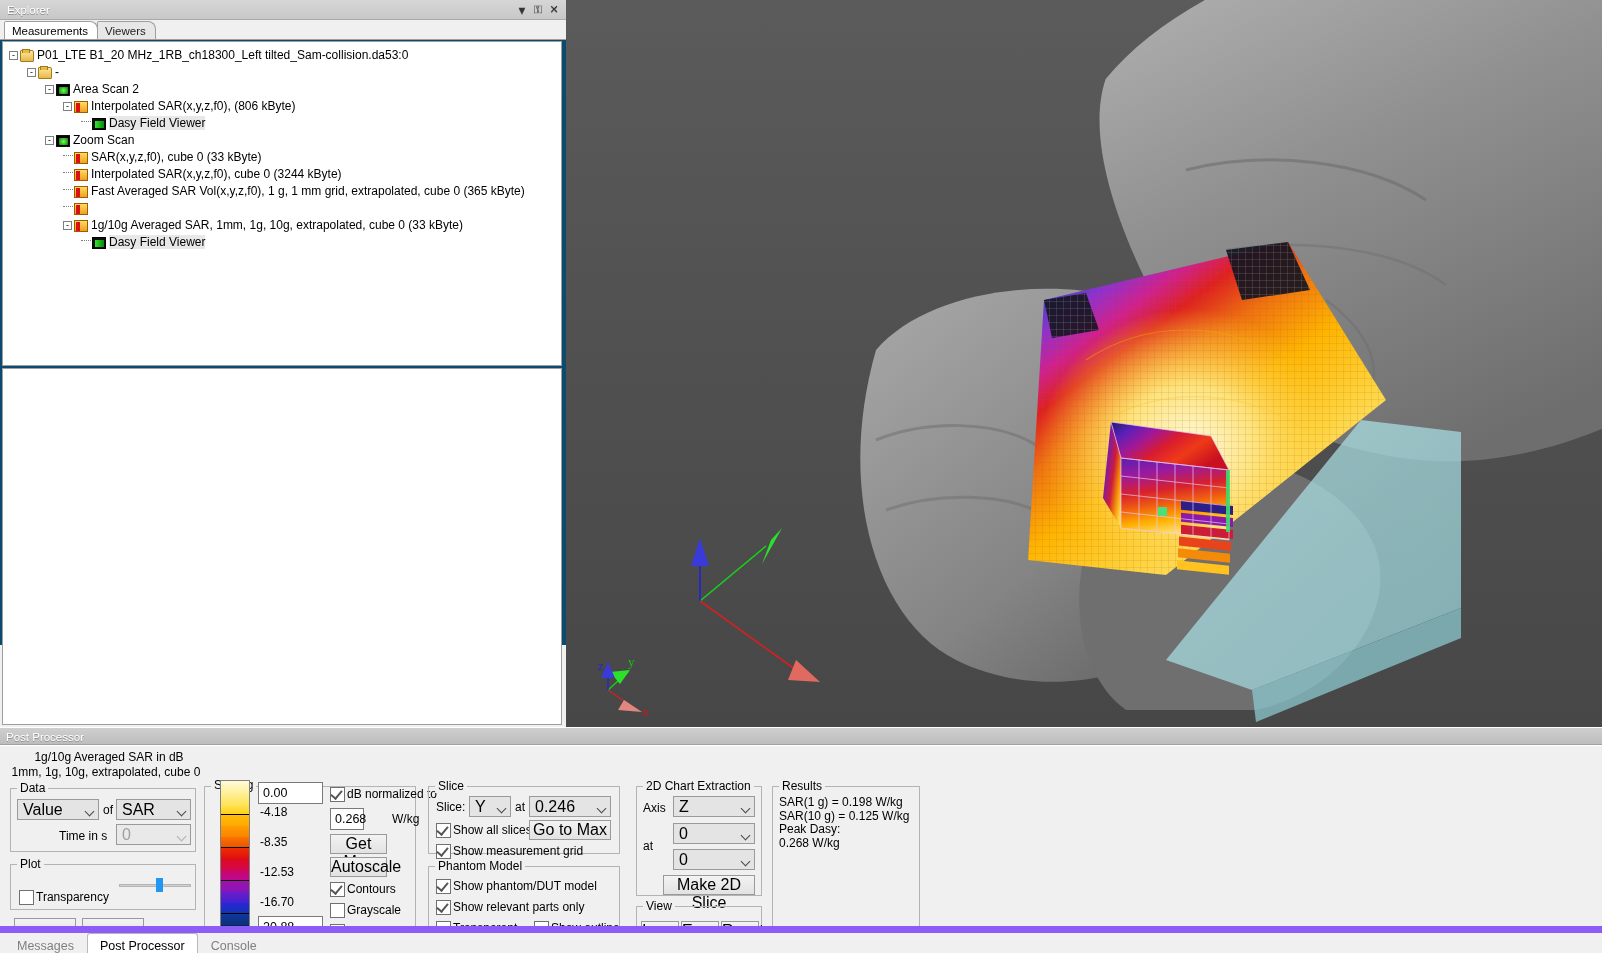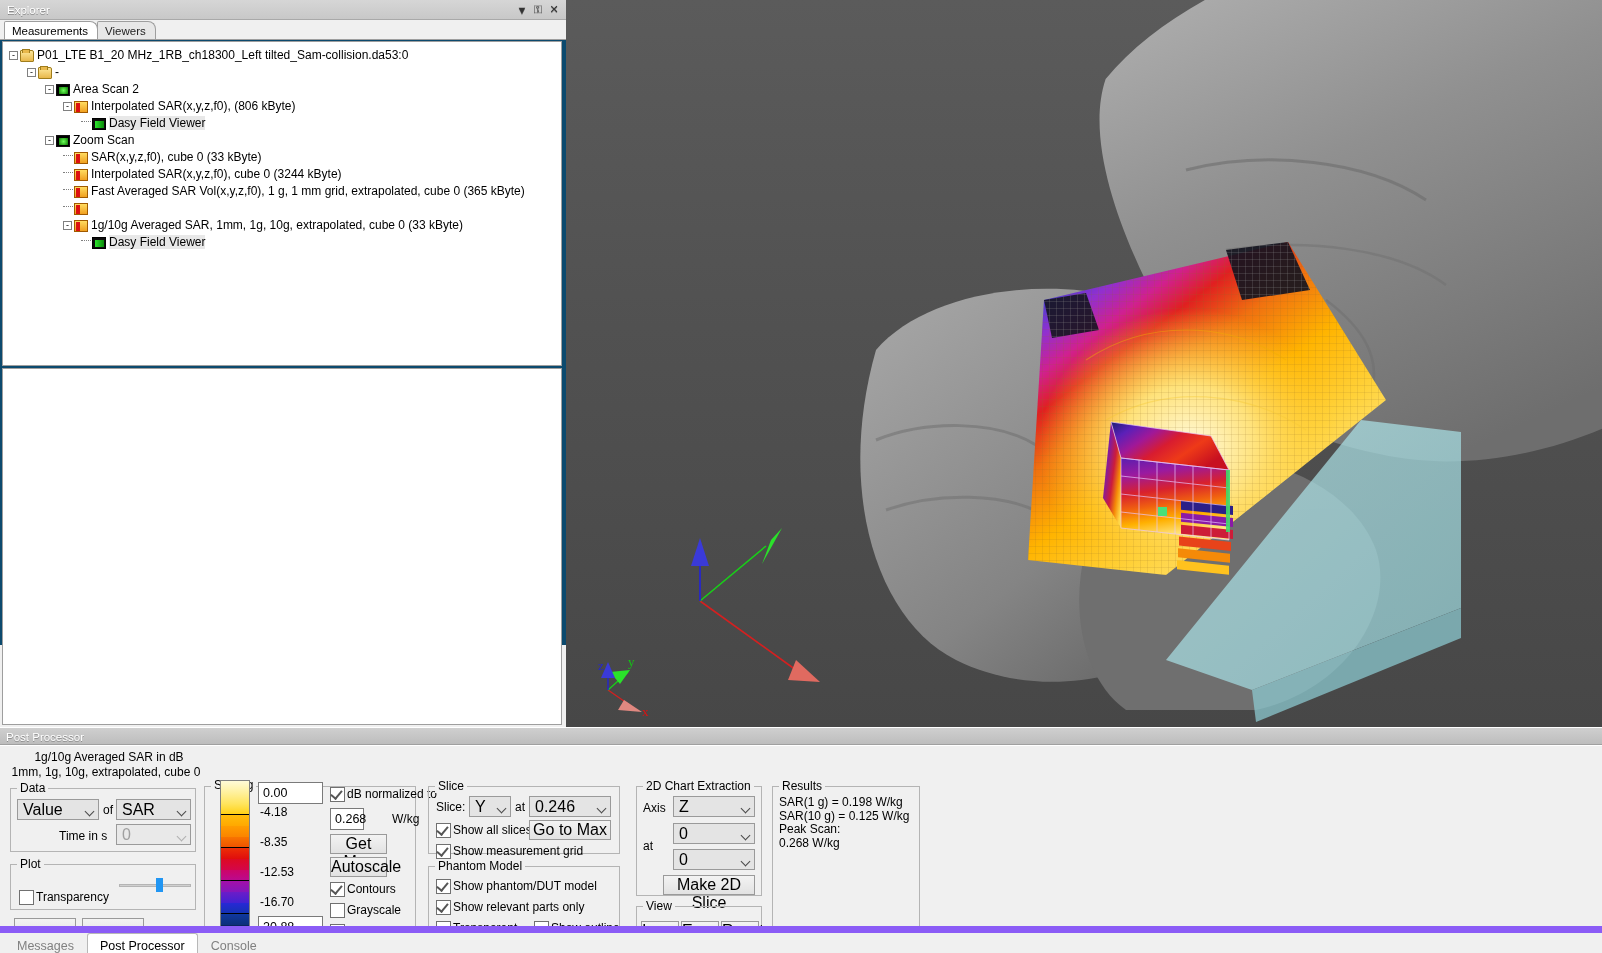--- a/index.html
+++ b/index.html
@@ -441,21 +441,21 @@
         <div class="btn" style="position:absolute; left:4px; top:14px; width:38px;">Import</div>
         <div class="btn" style="position:absolute; left:44px; top:14px; width:38px;">Export</div>
         <div class="btn" style="position:absolute; left:84px; top:14px; width:38px;">Reset</div>
       </div>
 
       <div class="grp" style="left:772px; top:40px; width:148px; height:152px;">
         <span class="cap">Results</span>
         <div style="position:absolute; left:6px; top:9px;">
           <div class="results-line">SAR(1 g) = 0.198 W/kg</div>
           <div class="results-line">SAR(10 g) = 0.125 W/kg</div>
-          <div class="results-line">Peak Scan:</div>
+          <div class="results-line">Peak Dasy:</div>
           <div class="results-line">0.268 W/kg</div>
         </div>
       </div>
 
     </div>
   </div>
 
   <div id="bottomtabs">
     <div class="btab">Messages</div>
     <div class="btab active">Post Processor</div>

